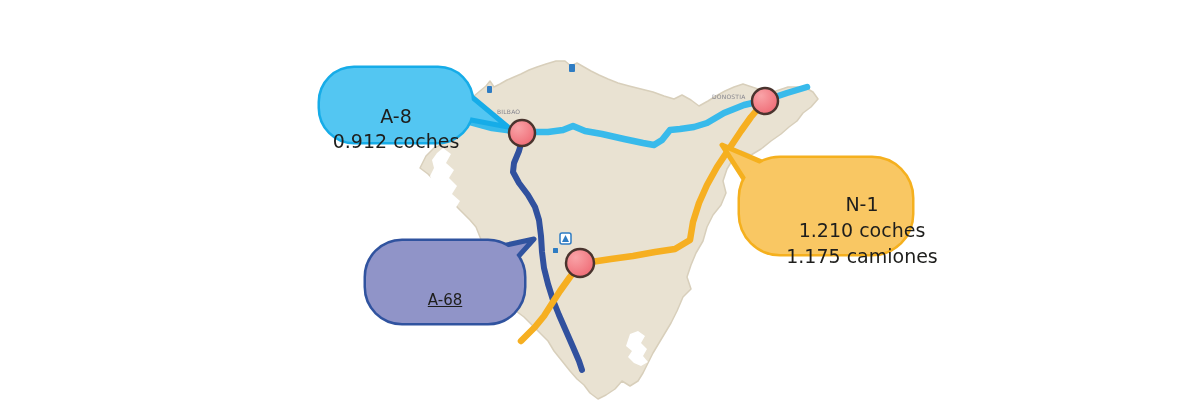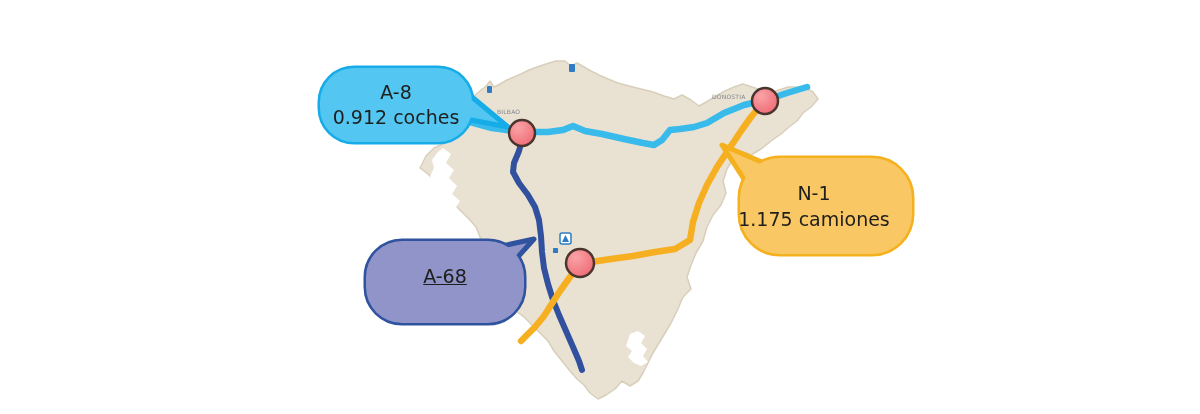--- a/index.html
+++ b/index.html
@@ -8,26 +8,26 @@
     font-family:"DejaVu Sans","Liberation Sans",sans-serif;background:#ffffff;
   }
   #stage svg{position:absolute;left:0;top:0;}
   .banner{
     position:absolute;left:294px;top:19px;width:408px;height:31px;
     border-radius:8px;display:flex;align-items:center;justify-content:center;
     font-size:17px;letter-spacing:.2px;
   }
   .callout-text{
     position:absolute;display:flex;flex-direction:column;align-items:center;justify-content:center;
-    color:#1e1e1c;text-align:left;
+    color:#1e1e1c;text-align:left;margin-top:24px;
   }
   .callout-text .line{display:block;}
   .ct-a8 {left:320px;top:68px; width:152px;height:74px;font-size:19px;line-height:25px;}
-  .ct-n1 {left:728px;top:158px;width:172px;height:96px;font-size:19px;line-height:26px;}
-  .ct-a68{left:366px;top:241px;width:158px;height:70px;font-size:19px;line-height:25px;text-decoration:underline;}
+  .ct-n1 {left:776px;top:158px;width:172px;height:96px;font-size:19px;line-height:26px;}
+  .ct-a68{left:366px;top:241px;width:158px;height:70px;font-size:15px;line-height:25px;text-decoration:underline;}
   .city-label{
     position:absolute;font-size:6px;line-height:6px;color:#84848d;letter-spacing:.2px;
   }
   .cl-bilbao{left:497px;top:109px;}
   .cl-donostia{left:712px;top:94px;}
 </style>
 </head>
 <body>
 
 <div id="stage">
@@ -83,20 +83,21 @@
   <div class="city-label cl-bilbao">BILBAO</div>
   <div class="city-label cl-donostia">DONOSTIA</div>
 
   <div class="callout-text ct-a8">
     <span class="line">A-8</span>
     <span class="line">0.912 coches</span>
   </div>
 
   <div class="callout-text ct-n1">
     <span class="line">N-1</span>
+    <span class="line">1.210 coches</span>
     <span class="line">1.175 camiones</span>
   </div>
 
   <div class="callout-text ct-a68">
     <span class="line">A-68</span>
   </div>
 
 </div>
 
 </body></html>

